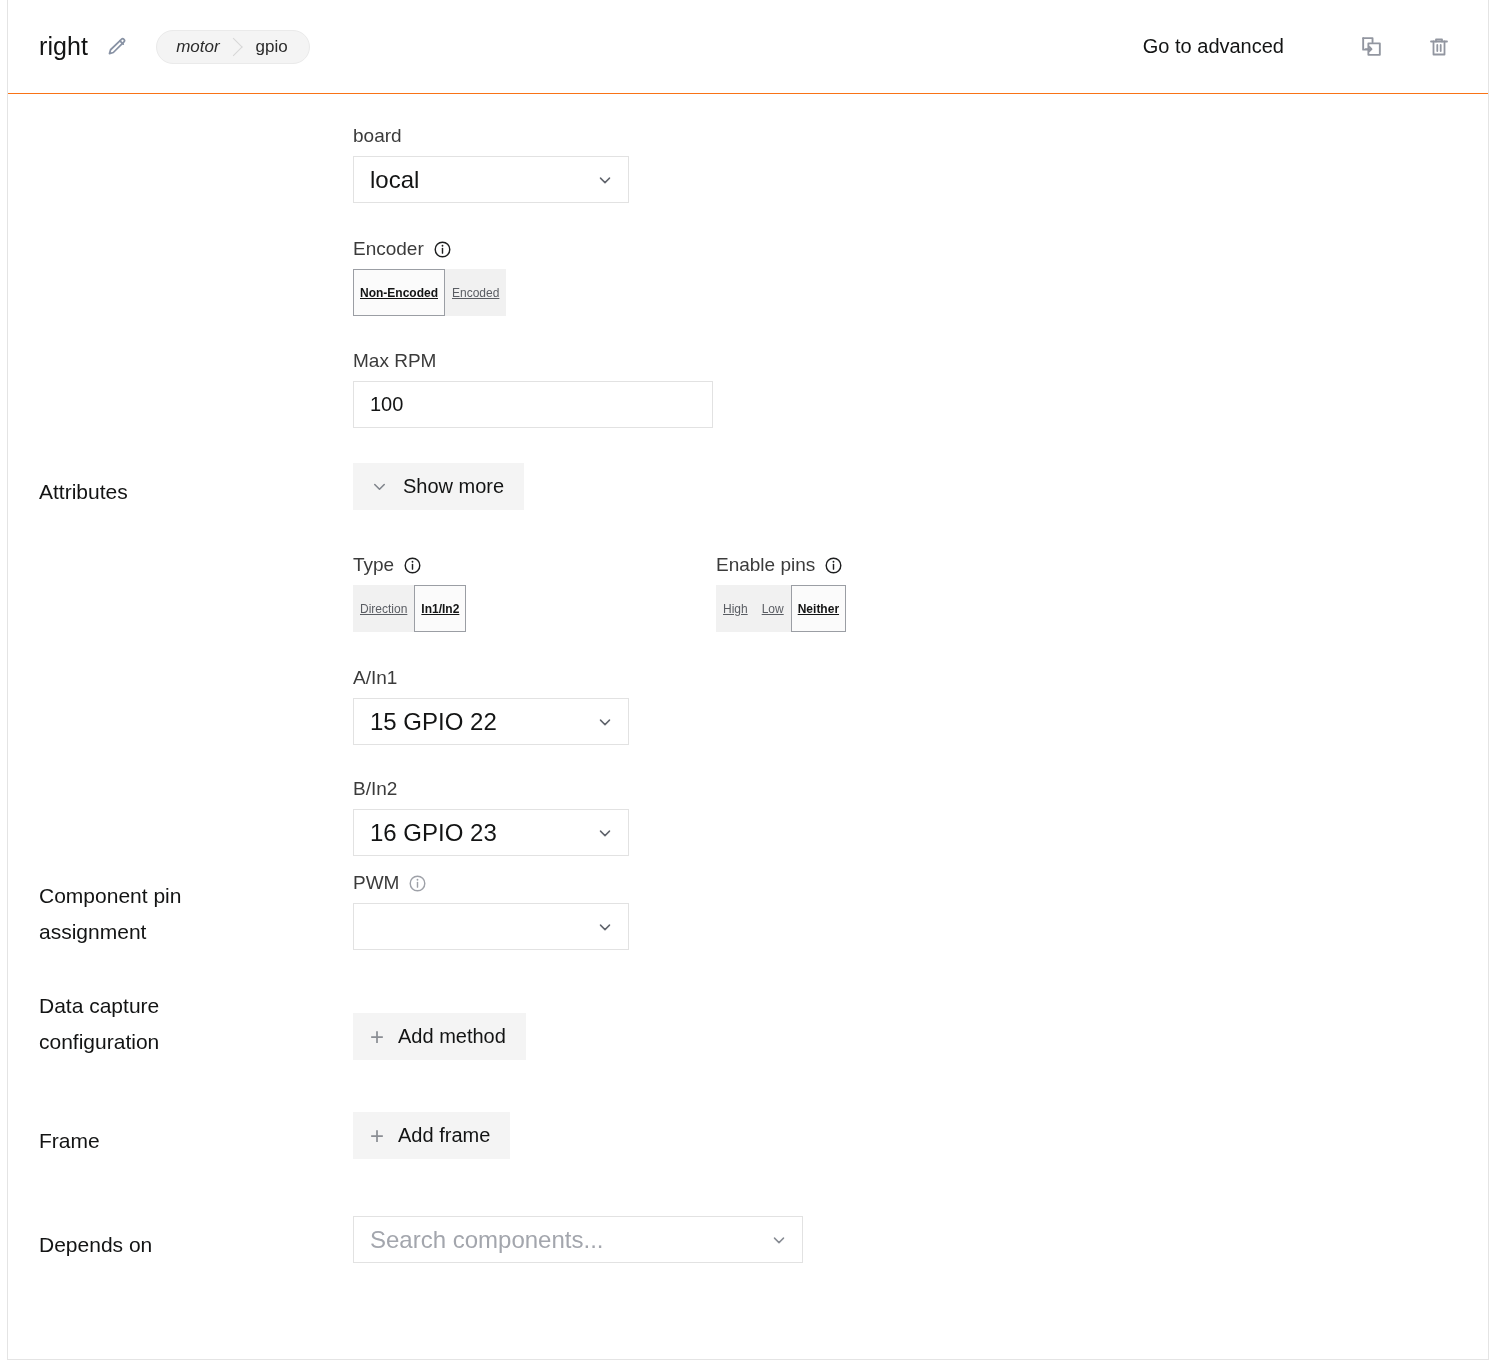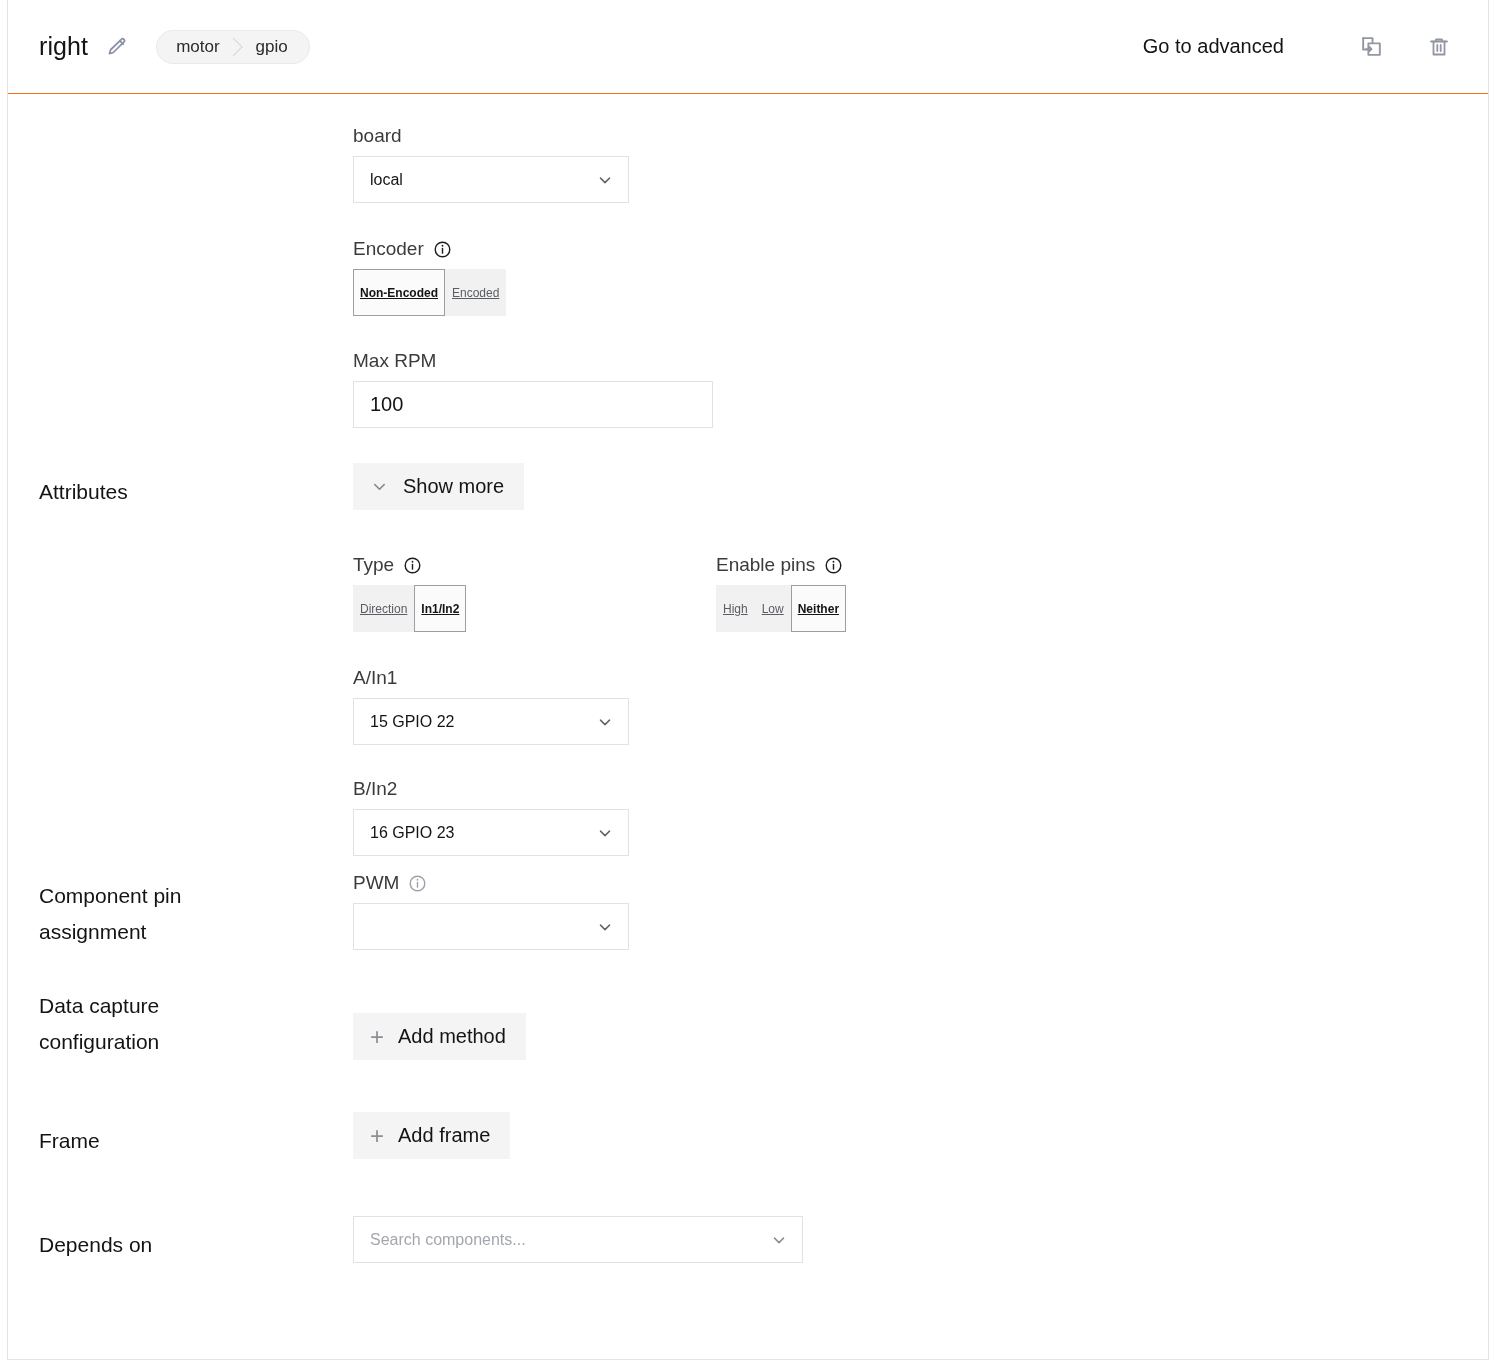--- a/index.html
+++ b/index.html
@@ -60,21 +60,21 @@
     overflow: hidden;
   }
   .crumb {
     display: flex;
     align-items: center;
     font-size: 17px;
     color: #2b2b2b;
     padding: 0 16px 0 19px;
     position: relative;
   }
-  .crumb.first { padding-right: 22px; }
+  .crumb.first { padding-right: 22px; font-style: italic; }
   .crumb.first::after {
     content: "";
     position: absolute;
     right: 2px;
     top: 50%;
     width: 12px;
     height: 12px;
     border-right: 1px solid #d6d6d6;
     border-top: 1px solid #d6d6d6;
     transform: translateY(-50%) rotate(45deg);
@@ -137,21 +137,21 @@
 
   
   .select {
     height: 47px;
     box-sizing: border-box;
     border: 1px solid #e2e2e2;
     background: #ffffff;
     display: flex;
     align-items: center;
     padding: 0 12px 0 16px;
-    font-size: 16px;
+    font-size: 24px;
     color: #131414;
     cursor: pointer;
     position: relative;
   }
   .select .val { flex: 1; white-space: nowrap; overflow: hidden; }
   .select .val.placeholder { color: #a3a6ad; }
   .chev {
     flex: 0 0 auto;
     display: flex;
     align-items: center;

